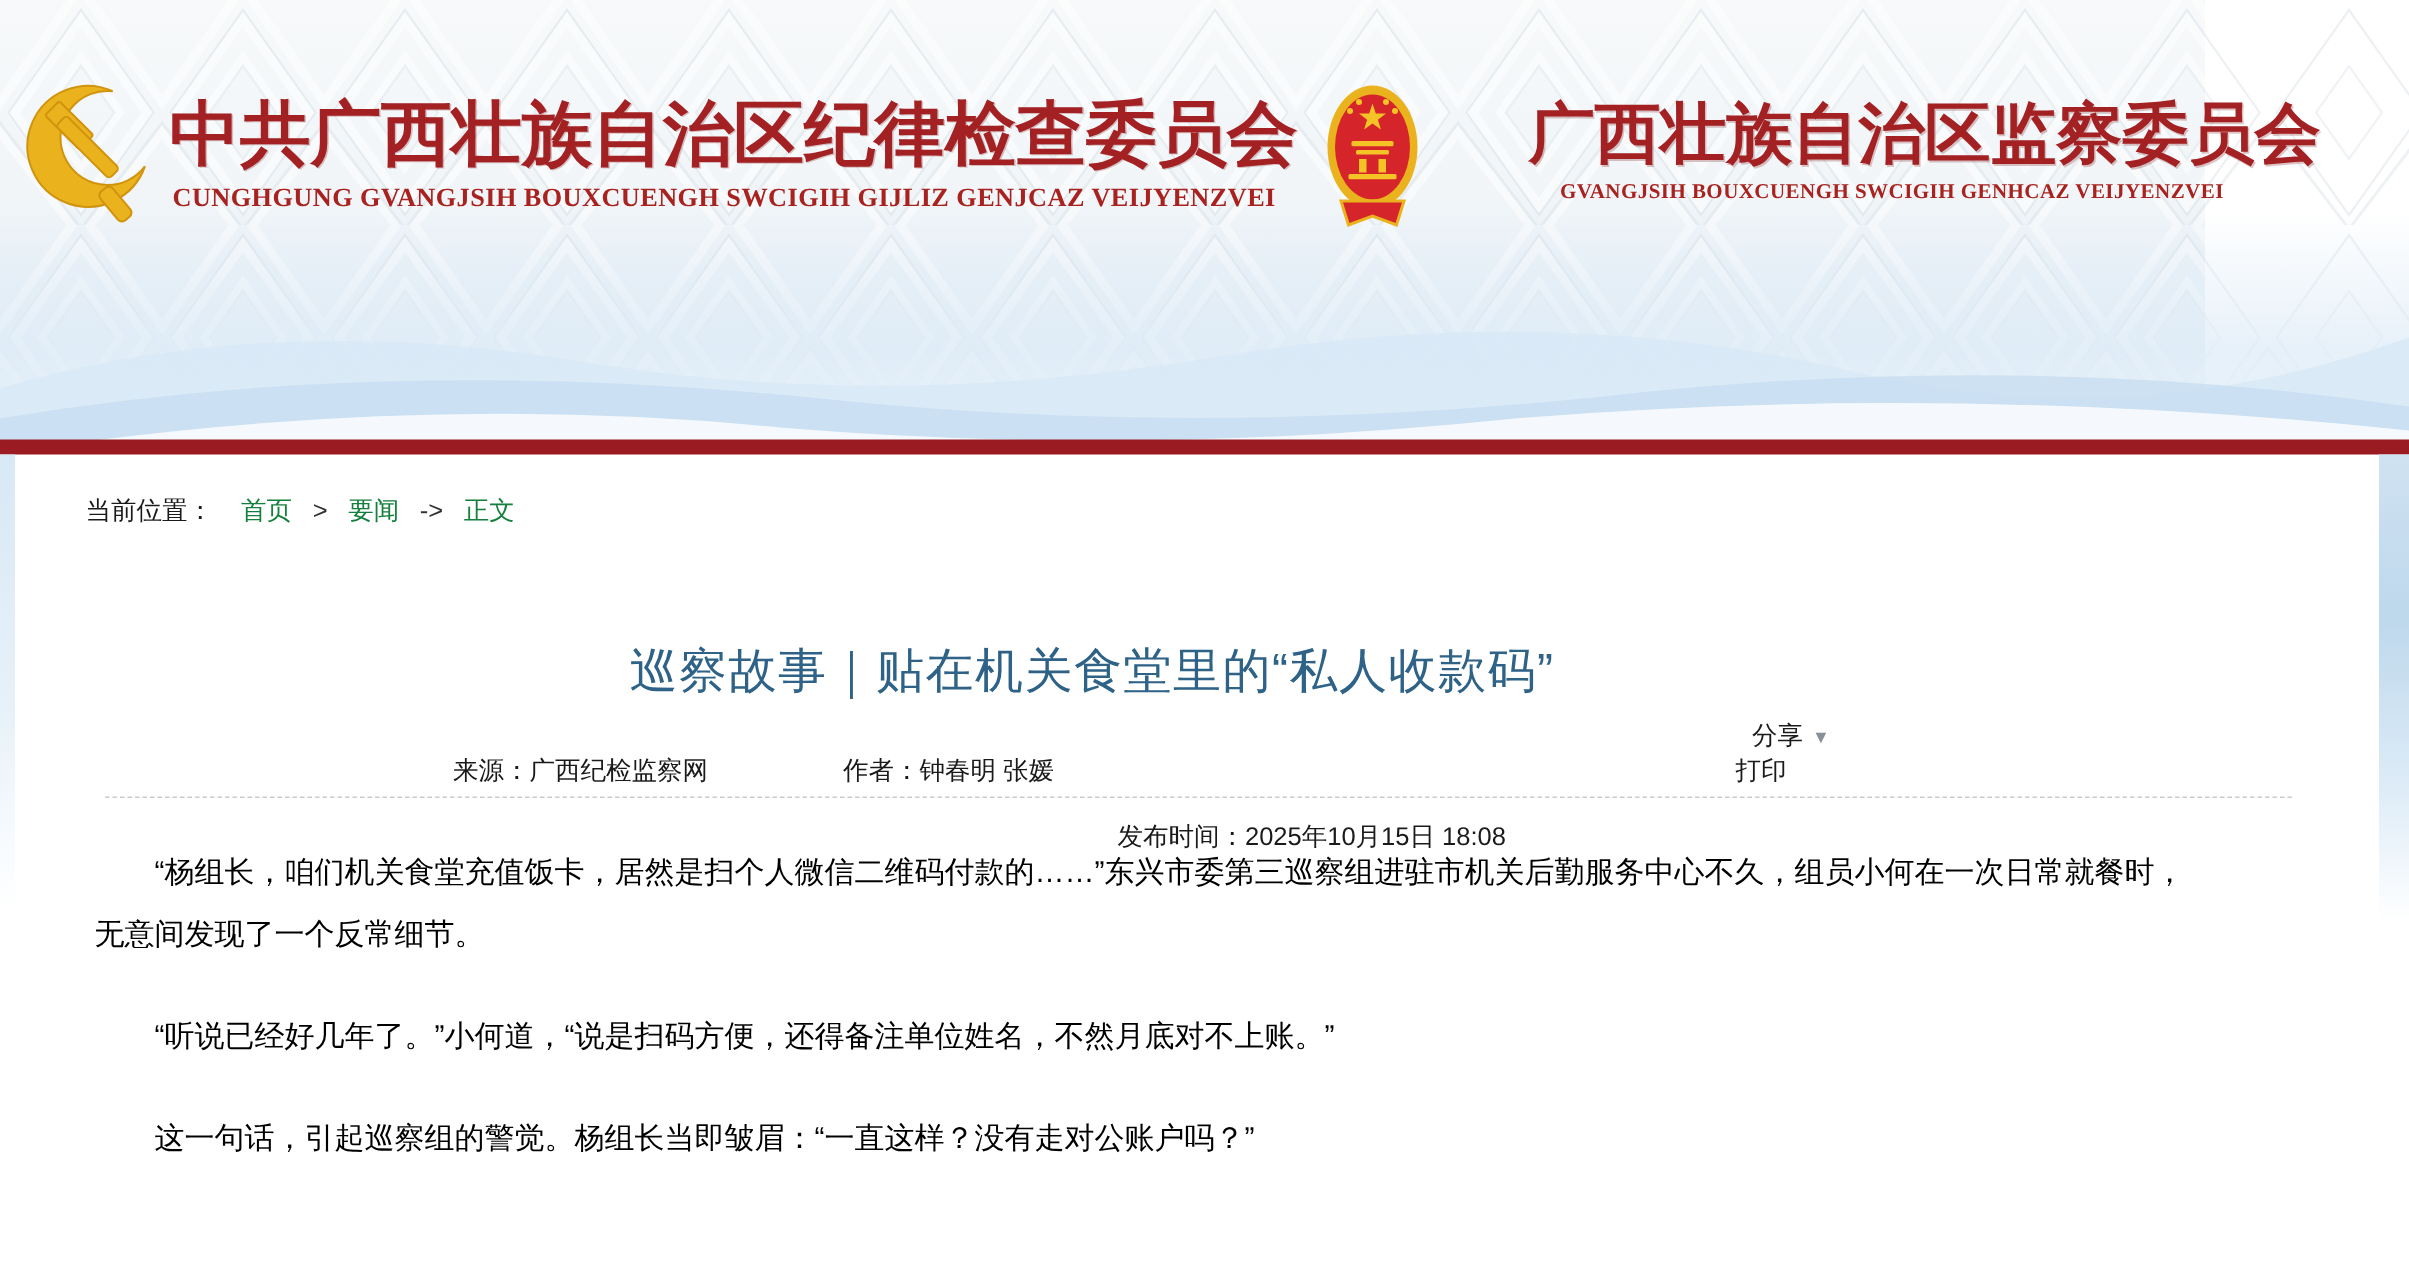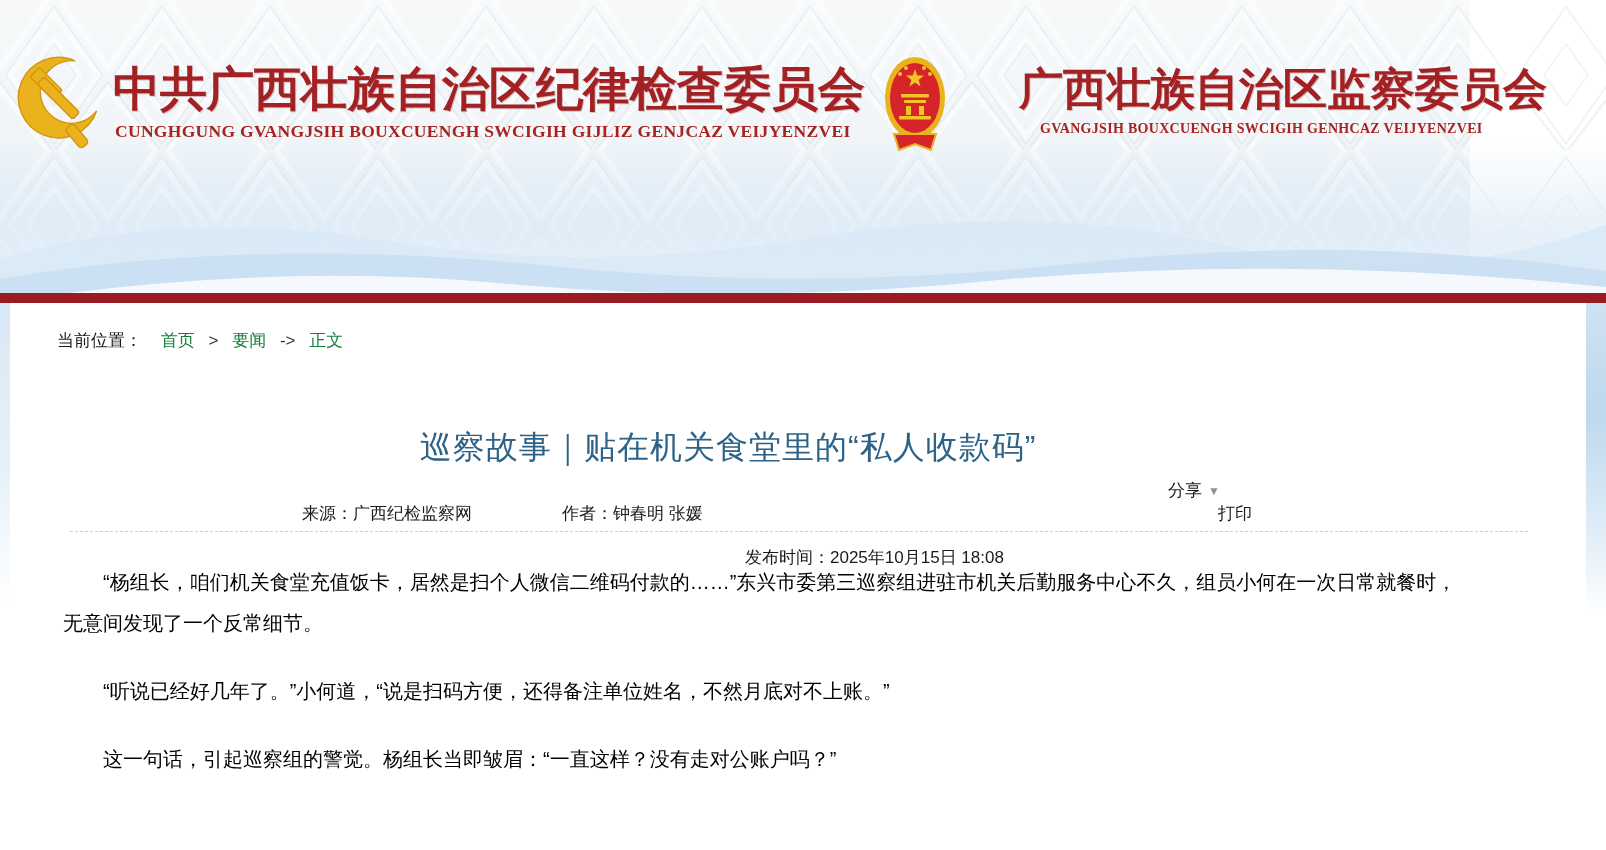--- a/index.html
+++ b/index.html
@@ -39,21 +39,21 @@
   .breadcrumb .sep{ margin:0 9px; color:#333; }
   .article-title{ position:absolute; left:0; top:426px; width:1456px; text-align:center;
     font-size:32px; font-weight:normal; color:#2e6287; letter-spacing:1px; }
   .meta{ position:absolute; left:0; top:0; width:1606px; height:0; font-size:17px; color:#1a1a1a; }
   .meta .m{ position:absolute; white-space:nowrap; }
   .m-source{ left:302px; top:502px; }
   .m-author{ left:562px; top:502px; }
   .m-time{   left:745px; top:502px;margin-top:44px; }
   .m-share{  left:1132px; top:479px; cursor:pointer;margin-left:36px; }
   .m-share .caret{ color:#8a9099; font-size:12px; margin-left:6px; vertical-align:1px; }
-  .m-print{  left:1218px; top:502px; cursor:pointer; }
+  .m-print{  left:1157px; top:502px; cursor:pointer; }
   .meta-sep{ position:absolute; left:70px; top:531px; width:1458px; height:0;
     border-top:1px dashed #cccccc; }
   .body-text{ position:absolute; left:63px; top:562px; width:1400px; color:#000000; }
   .body-text p{ font-size:20px; line-height:41px; text-indent:2em; margin:0 0 27px 0; }
 </style>
 </head>
 <body>
 
 <div class="screen">
 

